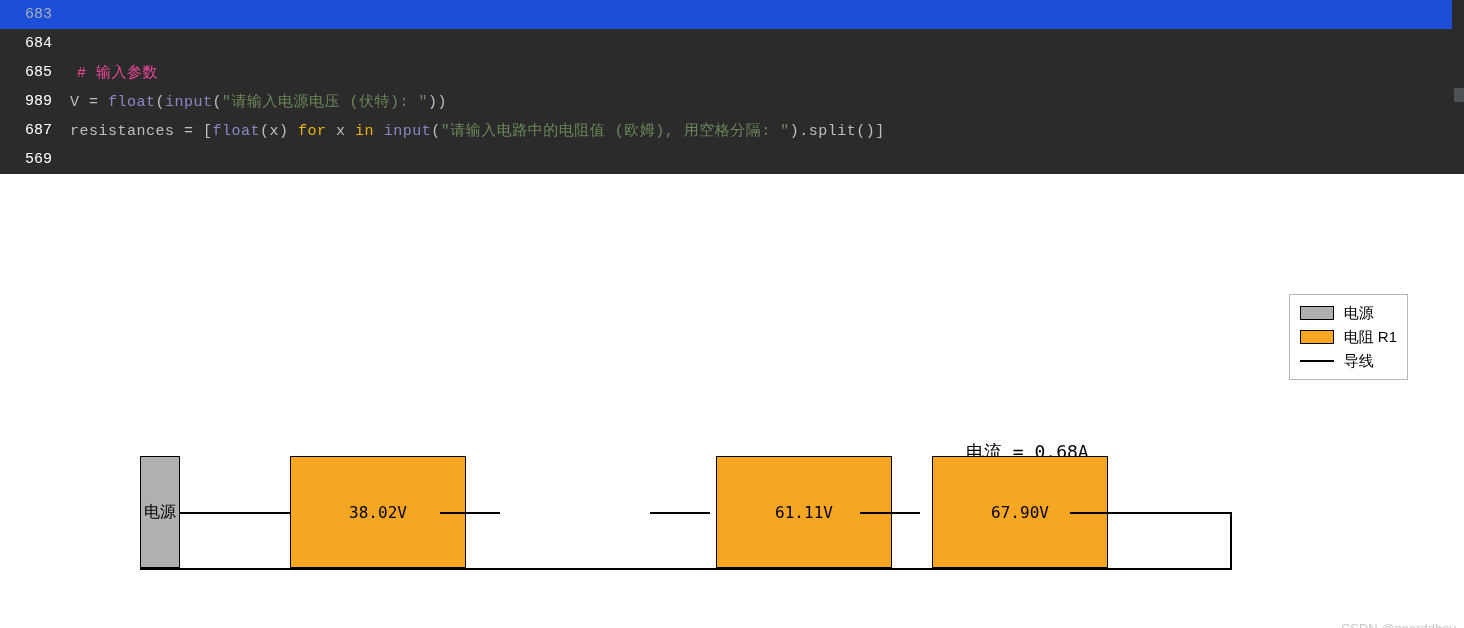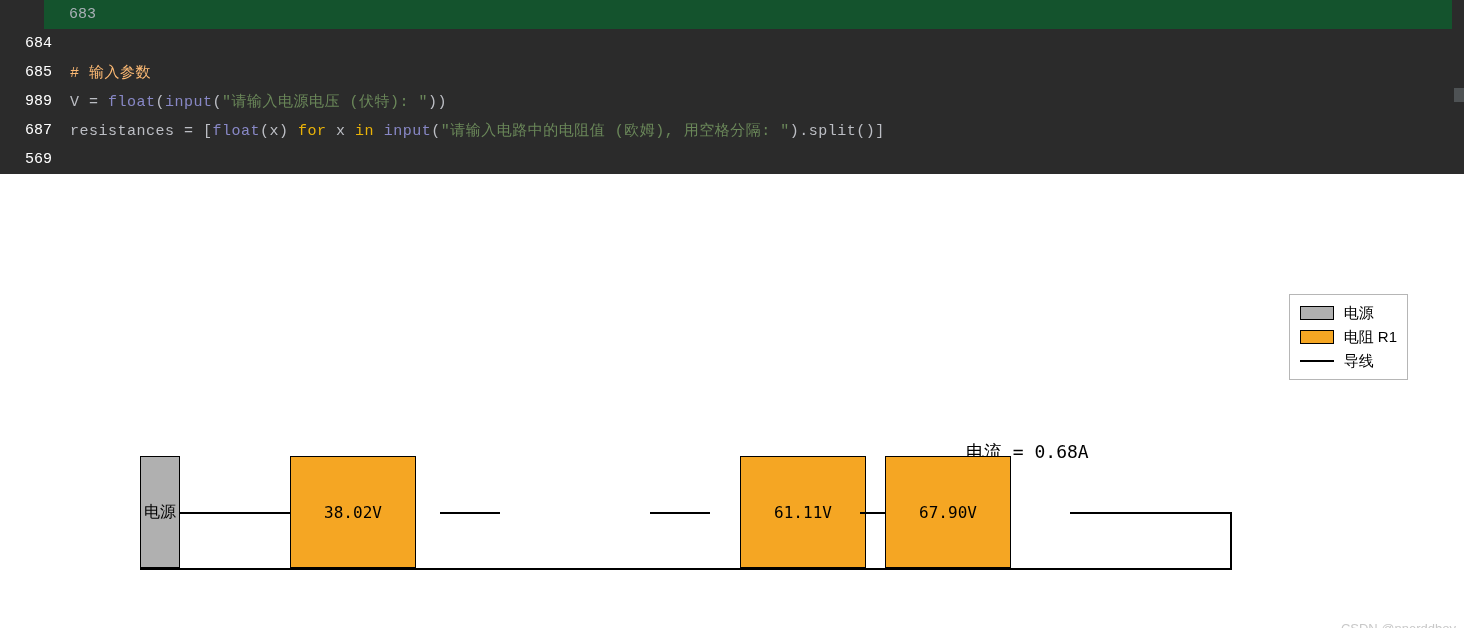--- a/index.html
+++ b/index.html
@@ -8,28 +8,28 @@
 
   
   .editor { background: #2b2b2b; width: 100%; }
   .line { display: flex; height: 29px; align-items: center; }
   .gutter {
     width: 70px; text-align: right; padding-right: 18px;
     color: #ffffff; font-size: 15px; user-select: none;
   }
   .gutter.current { color: #a9b0b6; }
   .code { flex: 1; font-size: 15px; white-space: pre; color: #bcbec4; letter-spacing: 0.5px; }
-  .code .cmt   { color: #fdba74; }
+  .code .cmt   { color: #ec4899; margin-left: 7px; }
   .code .ident { color: #bcbec4; }
   .code .op    { color: #bcbec4; }
   .code .kw    { color: #eab308; }
   .code .fn    { color: #8888c6; }
   .code .str   { color: #6a8759; }
 
-  .current-line { background: #14532d; margin-left: 44px; }
+  .current-line { background: #1d4ed8; }
   .editor-right-strip {
     position: absolute; right: 0; top: 0; width: 12px; height: 162px;
     background: #2b2b2b;
   }
   .editor-right-scrub {
     position: absolute; right: 0; top: 88px; width: 10px; height: 14px;
     background: #4e5254;
   }
 
   
@@ -55,21 +55,21 @@
   
   .circuit {
     position: absolute; left: 140px; top: 282px; width: 1150px; height: 140px;
   }
   .block {
     position: absolute; border: 1.5px solid #000; display: flex;
     align-items: center; justify-content: center;
     font-family: "SimSun","Songti SC",monospace; font-size: 16px;
   }
   .block.source { background: #b0b0b0; width: 40px; height: 112px; left: 0; top: 0; }
-  .block.res    { background: #f5a623; width: 126px; height: 112px; top: 0; }
+  .block.res    { background: #f5a623; width: 176px; height: 112px; top: 0; }
 
   .wire { position: absolute; background: #000; height: 2px; }
   .vwire { position: absolute; background: #000; width: 2px; }
 
   .current-label {
     position: absolute; font-size: 18px;
     font-family: "SimSun","Songti SC",monospace;
   }
 
   .watermark {
@@ -127,22 +127,22 @@
     </div>
 
   <div class="current-label" style="left:966px; top:266px;">电流 = 0.68A</div>
 
   <div class="circuit" id="circuit">
       <div class="block source">电源</div>
       <div class="wire" style="left: 40px; top: 56px; width: 110px;"></div>
       <div class="block res" style="left: 150px;">38.02V</div>
       <div class="wire" style="left: 300px; top: 56px; width: 60px;"></div>
       <div class="wire" style="left: 510px; top: 56px; width: 60px;"></div>
-      <div class="block res" style="left: 600px;">61.11V</div>
+      <div class="block res" style="left: 576px;">61.11V</div>
       <div class="wire" style="left: 720px; top: 56px; width: 60px;"></div>
-      <div class="block res" style="left: 745px;">67.90V</div>
+      <div class="block res" style="left: 792px;">67.90V</div>
       <div class="wire" style="left: 930px; top: 56px; width: 160px;"></div>
       <div class="vwire" style="left: 1090px; top: 56px; height: 58px;"></div>
       <div class="wire" style="left: 0px; top: 112px; width: 1092px;"></div>
     </div>
 
   <div class="watermark">CSDN @nnerddboy</div>
 </div>
 
 </body></html>

